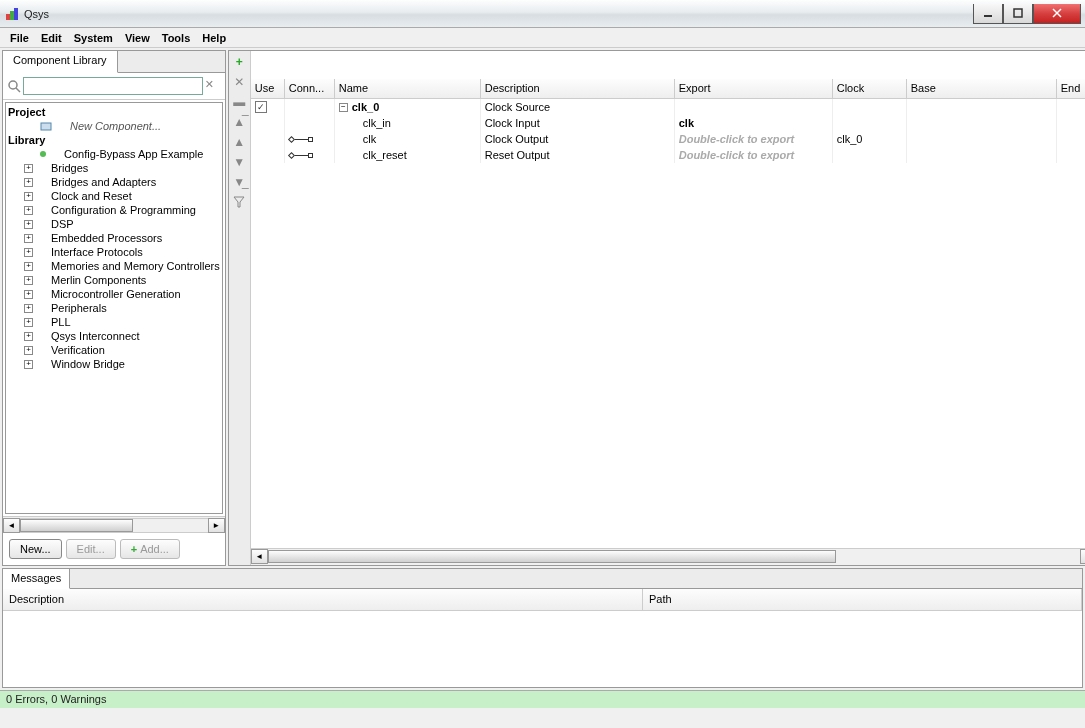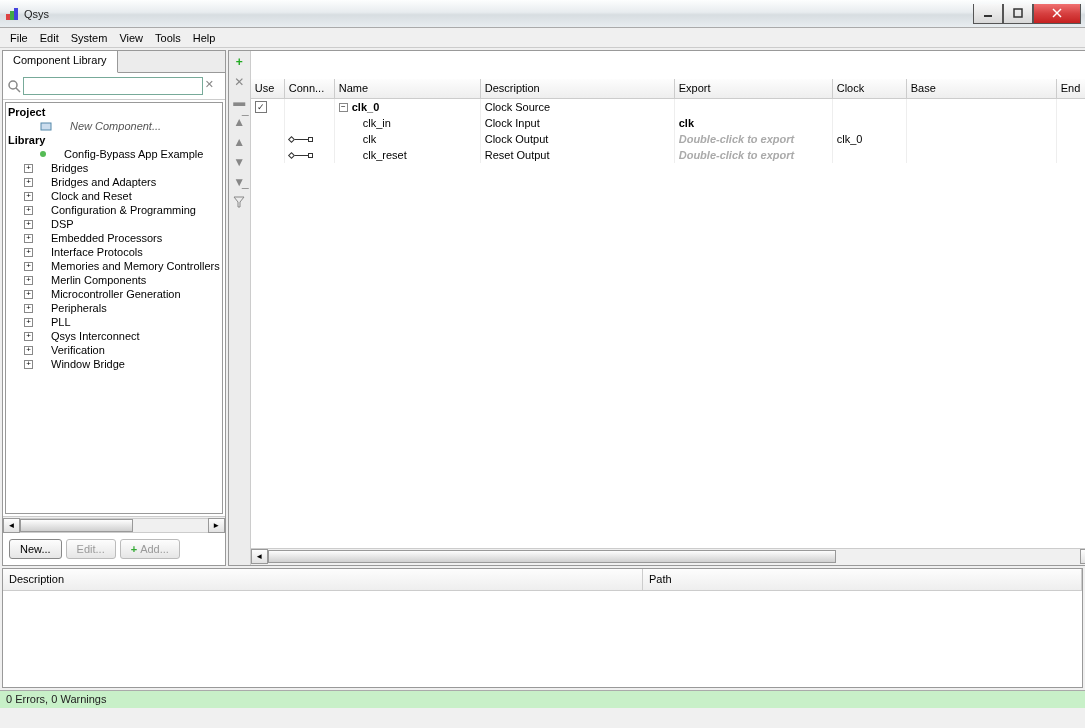--- a/index.html
+++ b/index.html
@@ -10,21 +10,21 @@
 .titlebar-icon { width: 16px; height: 16px; margin-right: 4px; display:inline-flex; align-items:center; justify-content:center;}
 .titlebar-title { flex: 1; color: #222; }
 .win-btns { display: flex; gap: 0; height: 20px; }
 .win-btn { width: 30px; height: 20px; border: 1px solid #555; border-top:none; display: flex; align-items: center; justify-content: center; font-size: 10px; cursor: pointer; }
 .win-min { background: linear-gradient(#f8f8f8,#d8d8d8); }
 .win-max { background: linear-gradient(#f8f8f8,#d8d8d8); }
 .win-close { background: linear-gradient(#f07070,#d64040,#c52020); color:#fff; width:48px;}
 
 
 .menubar { height: 20px; background: #f0f0f0; display: flex; align-items: center; padding: 0 4px; border-bottom: 1px solid #ccc; }
-.menu-item { padding: 2px 6px; cursor: pointer; }
+.menu-item { padding: 2px 6px; cursor: pointer; font-weight: bold; }
 
 
 .main { display: flex; height: 520px; gap: 2px; padding: 2px; }
 .left-panel { width: 228px; border: 1px solid #999; background: #fff; display: flex; flex-direction: column; }
 .left-panel-tab-row { height:22px; display:flex; border-bottom:1px solid #999; background:#ececec;}
 .left-panel-tab { padding:3px 10px; background:#fff; border-right:1px solid #999; border-bottom:1px solid #fff; margin-bottom:-1px;}
 .search-row { padding: 4px; display: flex; align-items: center; gap: 2px; border-bottom:1px solid #ccc;}
 .search-icon {width:14px;height:14px;}
 .search-input { flex: 1; border: 1px solid #7a9; height: 18px; padding: 0 2px; }
 .clear-btn { width: 16px; height: 16px; cursor: pointer; color:#888;}
@@ -334,20 +334,23 @@
               <div class="thumb"></div>
             </div>
           <div class="arrow">►</div>
         </div>
       </div>
     </div>
   </div>
 </div>
 
 <div class="messages-panel">
+  <div class="tab-row">
+    <div class="tab active">Messages</div>
+  </div>
   <div class="msg-header">
     <div class="mh mh-desc">Description</div>
     <div class="mh mh-path">Path</div>
   </div>
   <div class="msg-body"></div>
 </div>
 
 <div class="statusbar">
   <span>0 Errors, 0 Warnings</span>
 </div>

